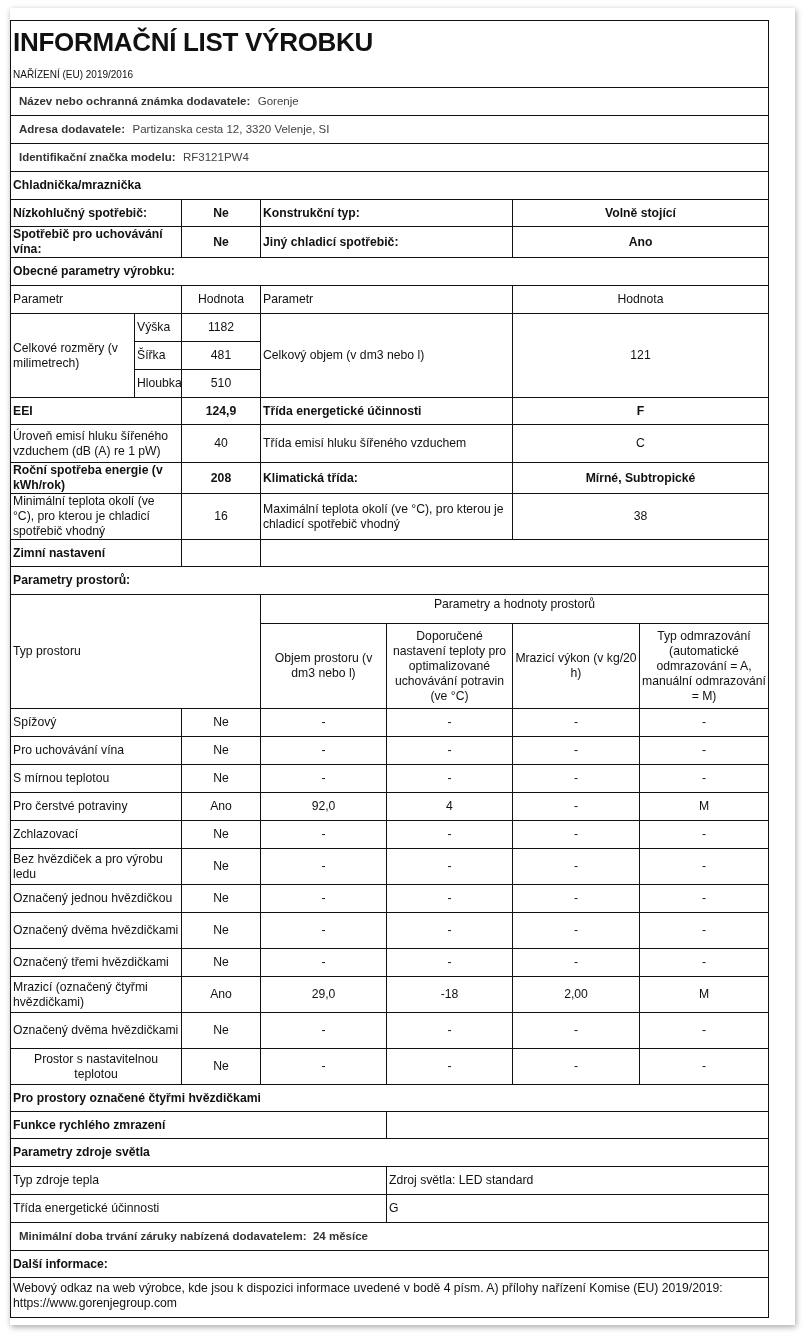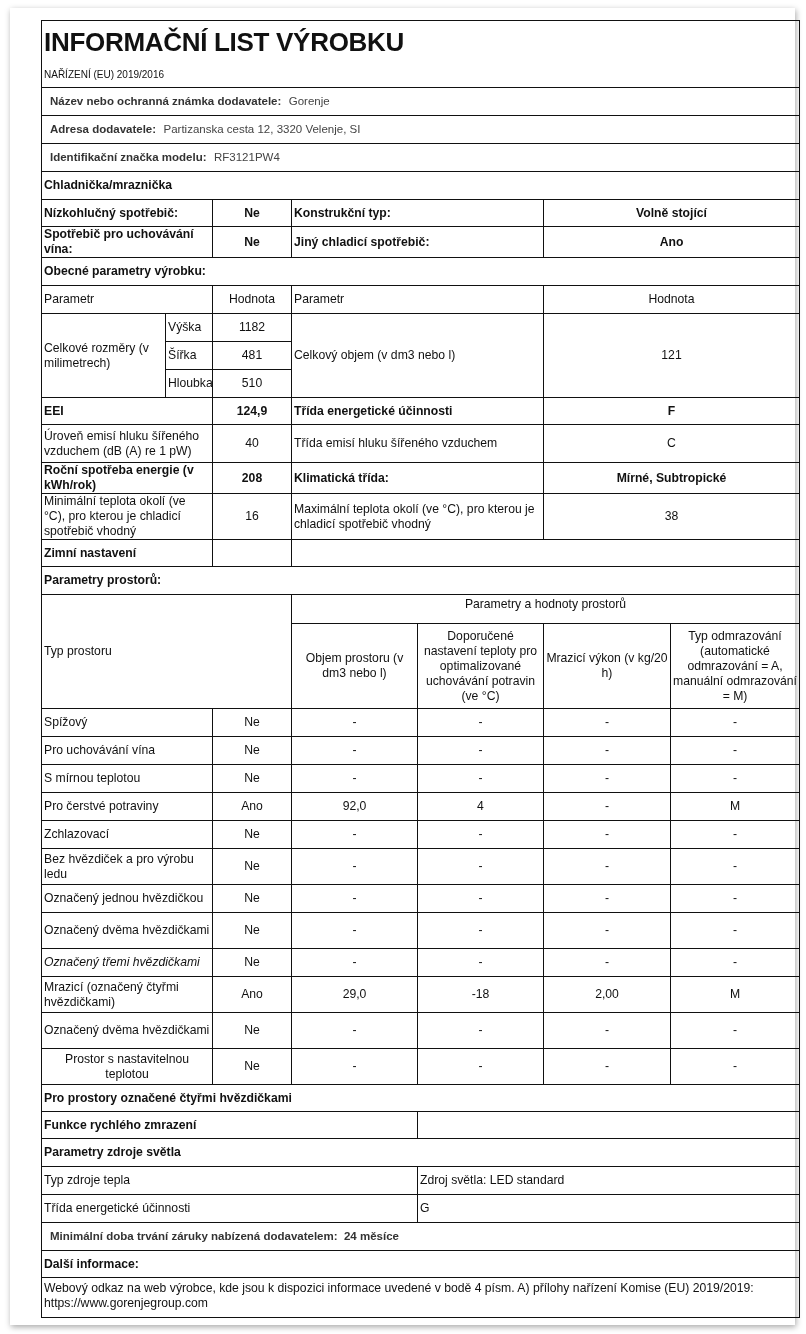--- a/index.html
+++ b/index.html
@@ -1,20 +1,20 @@
 <!DOCTYPE html>
 <html><head>
 <meta charset="utf-8">
 <style>
   html, body { margin: 0; padding: 0; background: #ffffff; }
   body { width: 806px; height: 1334px; position: relative; overflow: hidden;
          font-family: "Liberation Sans", sans-serif; color: #111; }
   .page { position: absolute; left: 10px; top: 8px; width: 785px; height: 1317px;
           background: #fff; box-shadow: 1px 2px 6px rgba(0,0,0,0.35); }
-  table.sheet { position: absolute; left: 41px; top: 20px; width: 758px;
+  table.sheet { position: absolute; left: 10px; top: 20px; width: 758px;
                 border-collapse: collapse; table-layout: fixed; font-size: 12.2px; }
   table.sheet td { border: 1px solid #111; padding: 0 2px; vertical-align: middle;
                    line-height: 15px; overflow: hidden; }
   .c { text-align: center; }
   .b { font-weight: bold; }
   .title { font-size: 26px; font-weight: bold; letter-spacing: -0.3px; line-height: 30px;
            padding-top: 6px !important; }
   .reg { font-size: 10px; padding-top: 10px; display: block; }
   .sup-label { font-weight: bold; color: #333; font-size: 11.5px; padding-left: 6px; }
   .sup-val { color: #444; font-size: 11.5px; margin-left: 4px; }
@@ -209,21 +209,21 @@
       </tr>
       <tr>
         <td colspan="2" style="height: 35px;">Označený dvěma hvězdičkami</td>
         <td class="c" style="height: 35px;">Ne</td>
         <td class="c" style="height: 35px;">-</td>
         <td class="c" style="height: 35px;">-</td>
         <td class="c" style="height: 35px;">-</td>
         <td class="c" style="height: 35px;">-</td>
       </tr>
       <tr>
-        <td colspan="2" style="height: 27px; font-style: italic;">Označený třemi hvězdičkami</td>
+        <td colspan="2" style="height: 27px;">Označený třemi hvězdičkami</td>
         <td class="c" style="height: 27px;">Ne</td>
         <td class="c" style="height: 27px;">-</td>
         <td class="c" style="height: 27px;">-</td>
         <td class="c" style="height: 27px;">-</td>
         <td class="c" style="height: 27px;">-</td>
       </tr>
       <tr>
         <td colspan="2" style="height: 35px;">Mrazicí (označený čtyřmi hvězdičkami)</td>
         <td class="c" style="height: 35px;">Ano</td>
         <td class="c" style="height: 35px;">29,0</td>

